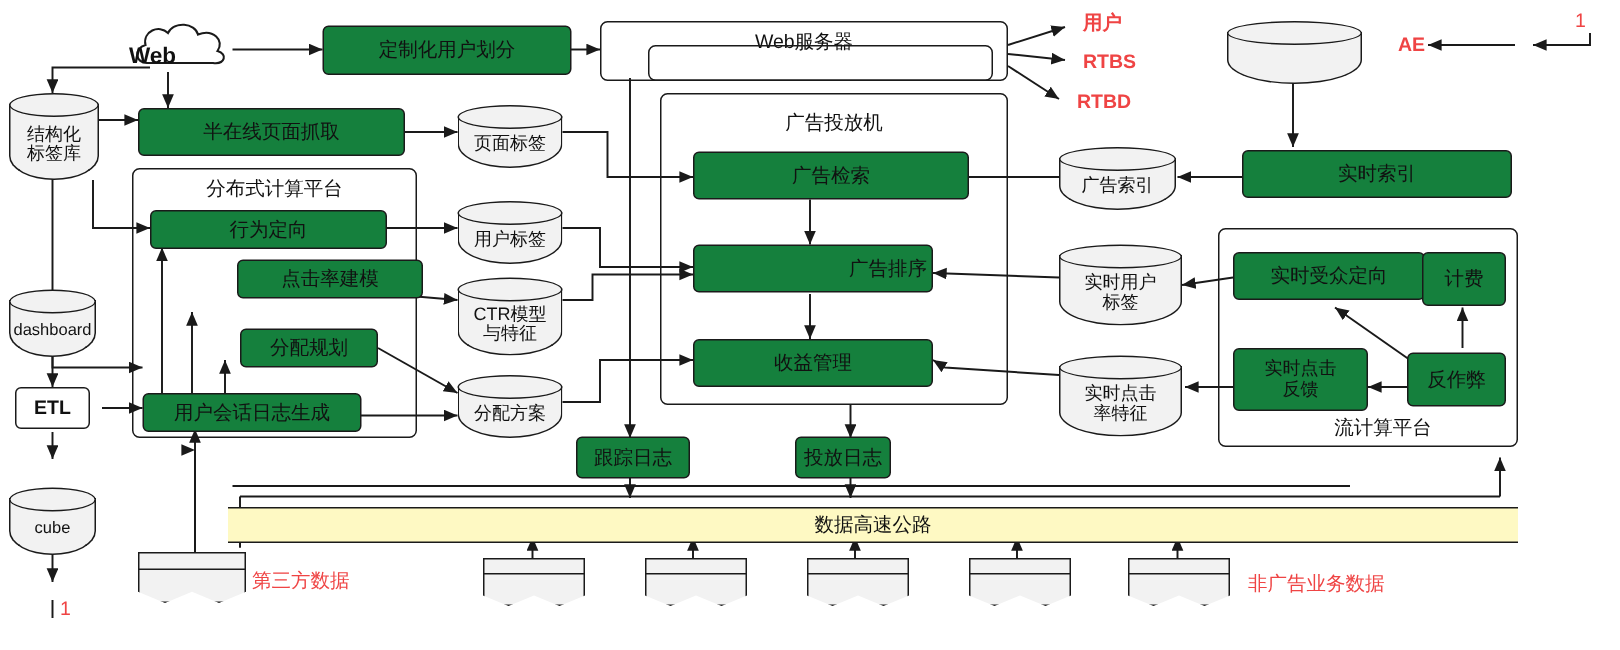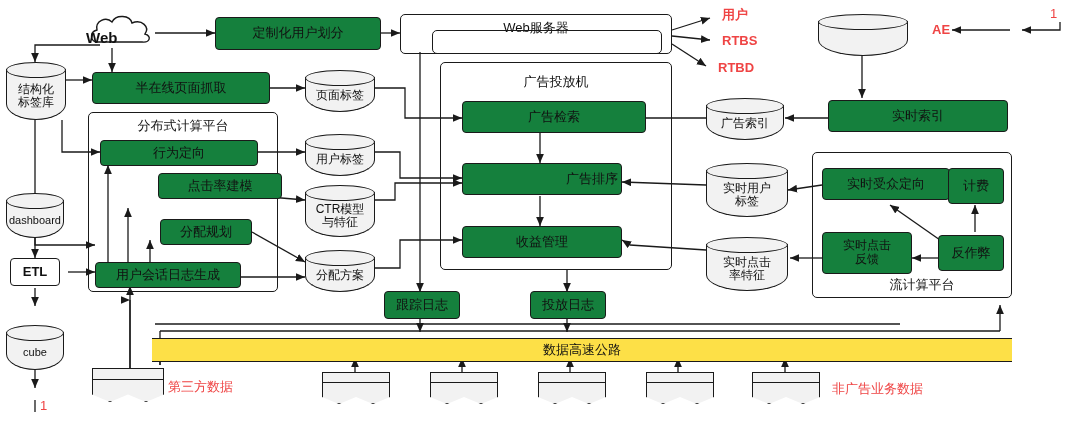--- a/index.html
+++ b/index.html
@@ -133,21 +133,21 @@
     border-top: 1.4px solid #1a1a1a;
   }
   .highway {
     position: absolute;
     border: 1.4px solid #1a1a1a;
     box-sizing: border-box;
     font-size: 13px;
     display: flex;
     align-items: center;
     justify-content: center;
-    background: #fde047;
+    background: #fef9c3;
     color: #111;
   }
 </style>
 </head>
 <body>
 
 <div id="canvas">
 
   <svg id="wires" viewBox="0 0 1080 433">
     <defs>
@@ -388,21 +388,21 @@
   <div class="node box" style="left:822px; top:232px; width:90px; height:42px; font-size:12px;">
     <span>实时点击<br>反馈</span>
   </div>
   <div class="node box" style="left:384px; top:291px; width:76px; height:28px;">
     <span>跟踪日志</span>
   </div>
 
   <div class="node box" style="left:938px; top:235px; width:66px; height:36px;">
     <span>反作弊</span>
   </div>
-  <div class="node box" style="left:530px; top:291px; width:76px; height:28px;">
+  <div class="node box" style="left:530px; top:291px; width:64px; height:28px;">
     <span>投放日志</span>
   </div>
 
   <div class="highway" style="left:152px; top:338px; width:860px; height:24px; border-left:none; border-right:none;">
     <span>数据高速公路</span>
   </div>
 
   <div class="doc" style="left:92px; top:368px; width:72px; height:34px;">
     <div class="doc-shape"></div>
     <div class="doc-line" style="top:11px;"></div>

